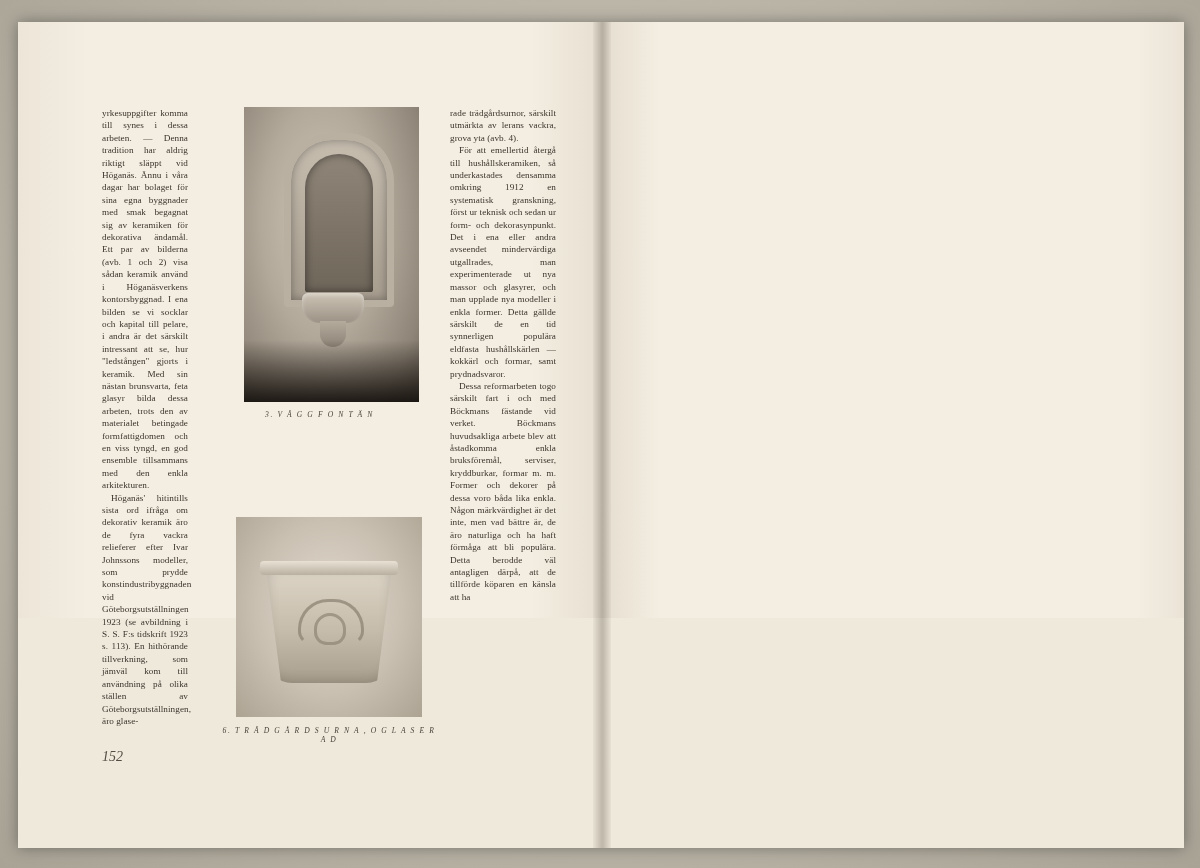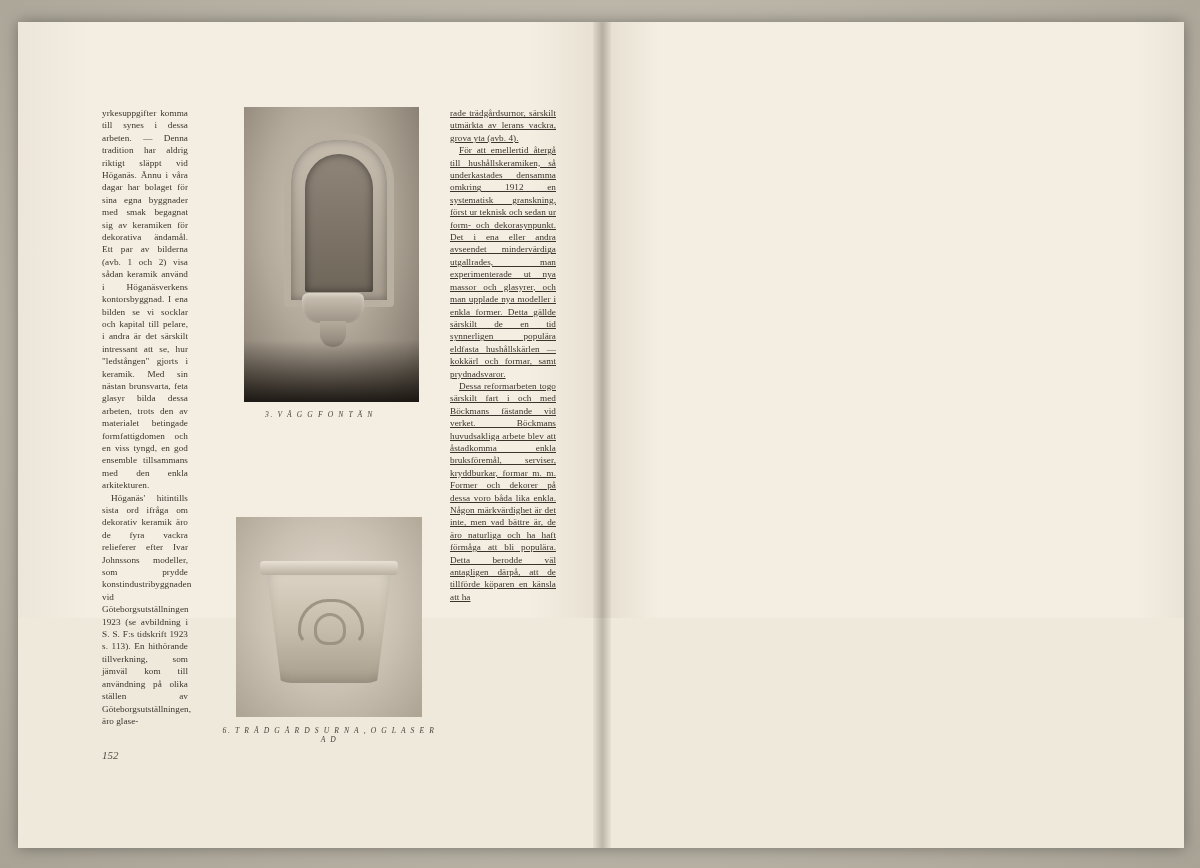--- a/index.html
+++ b/index.html
@@ -37,31 +37,31 @@
     text-align:justify;
     color:#3a342c;
     letter-spacing:.05px;
     -webkit-hyphens:auto;hyphens:auto;
   }
   .col p{margin:0 0 0 0;text-indent:9px;}
   .col p.first{text-indent:0;}
 
   
   #col-l1{left:84px;top:85px;width:86px;}
-  #col-l2{left:432px;top:85px;width:106px;text-decoration:underline;}
+  #col-l2{left:432px;top:85px;width:106px;}
 
   .figbox{position:absolute;background:#2a241e;overflow:hidden;}
   .figcap{
     position:absolute;
     font-size:7.6px;letter-spacing:1.6px;color:#4a433a;
     text-align:center;font-style:italic;
     font-family:"Liberation Serif", serif;
   }
   .folio{
-    position:absolute;font-size:11px;color:#544c42;font-style:italic;
+    position:absolute;font-size:14px;color:#544c42;font-style:italic;
   }
 
   
   #fig3{left:226px;top:85px;width:175px;height:295px;
     background:linear-gradient(160deg,#b9b0a3 0%,#a79d8f 40%,#8d8377 70%,#6e6659 100%);}
   #fig3 .wallbg{position:absolute;inset:0;
     background:
       radial-gradient(ellipse at 45% 38%, #cfc6b8 0%, #b3a99b 45%, #8e8477 80%, #6b6357 100%);}
   #fig3 .arch{
     position:absolute;left:40px;top:26px;width:96px;height:160px;

